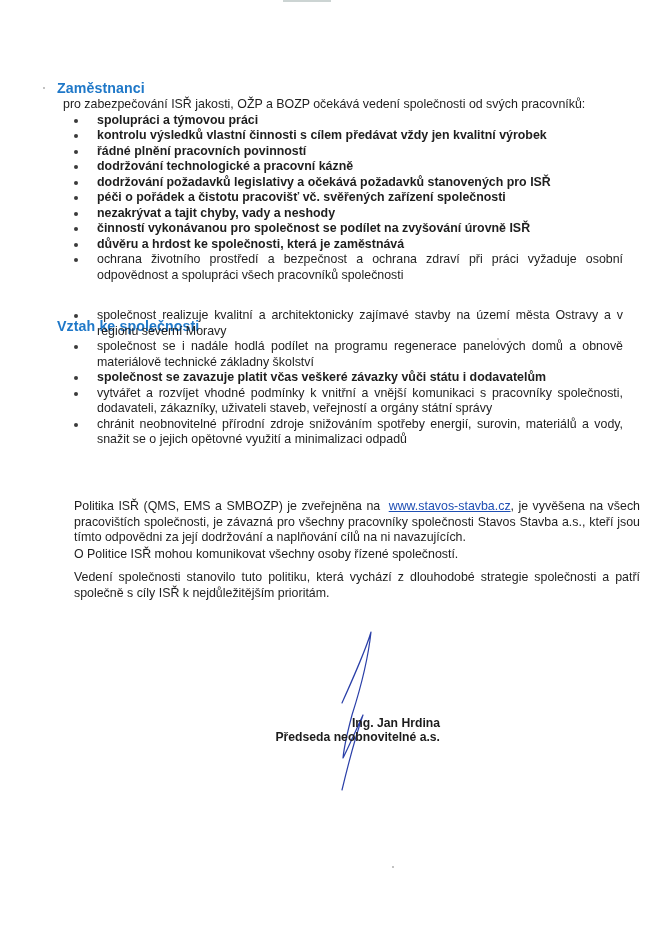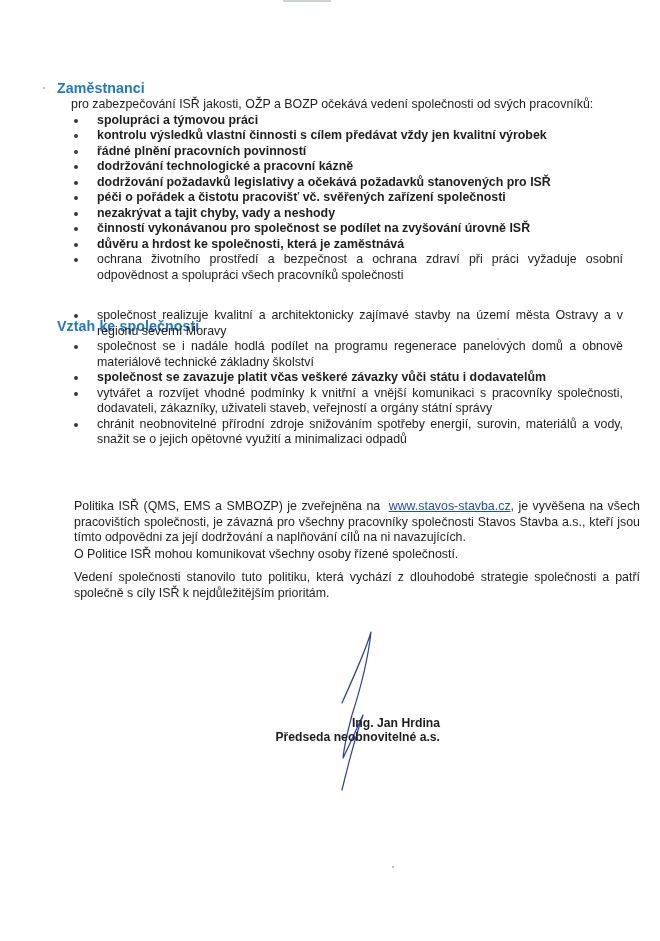--- a/index.html
+++ b/index.html
@@ -36,21 +36,20 @@
       letter-spacing: 0.1px;
     }
     #h-zam { top: 80px; text-align: center; }
     #h-vztah { top: 318px; }
 
     .intro {
       position: absolute;
       left: 63px;
       top: 97px;
       white-space: nowrap;
-      margin-left: 8px;
     }
     .bullets {
       position: absolute;
       left: 63px;
       width: 560px;
       margin: 0;
       padding: 0;
       list-style: none;
     }
     #list-zam { top: 112.5px; }

